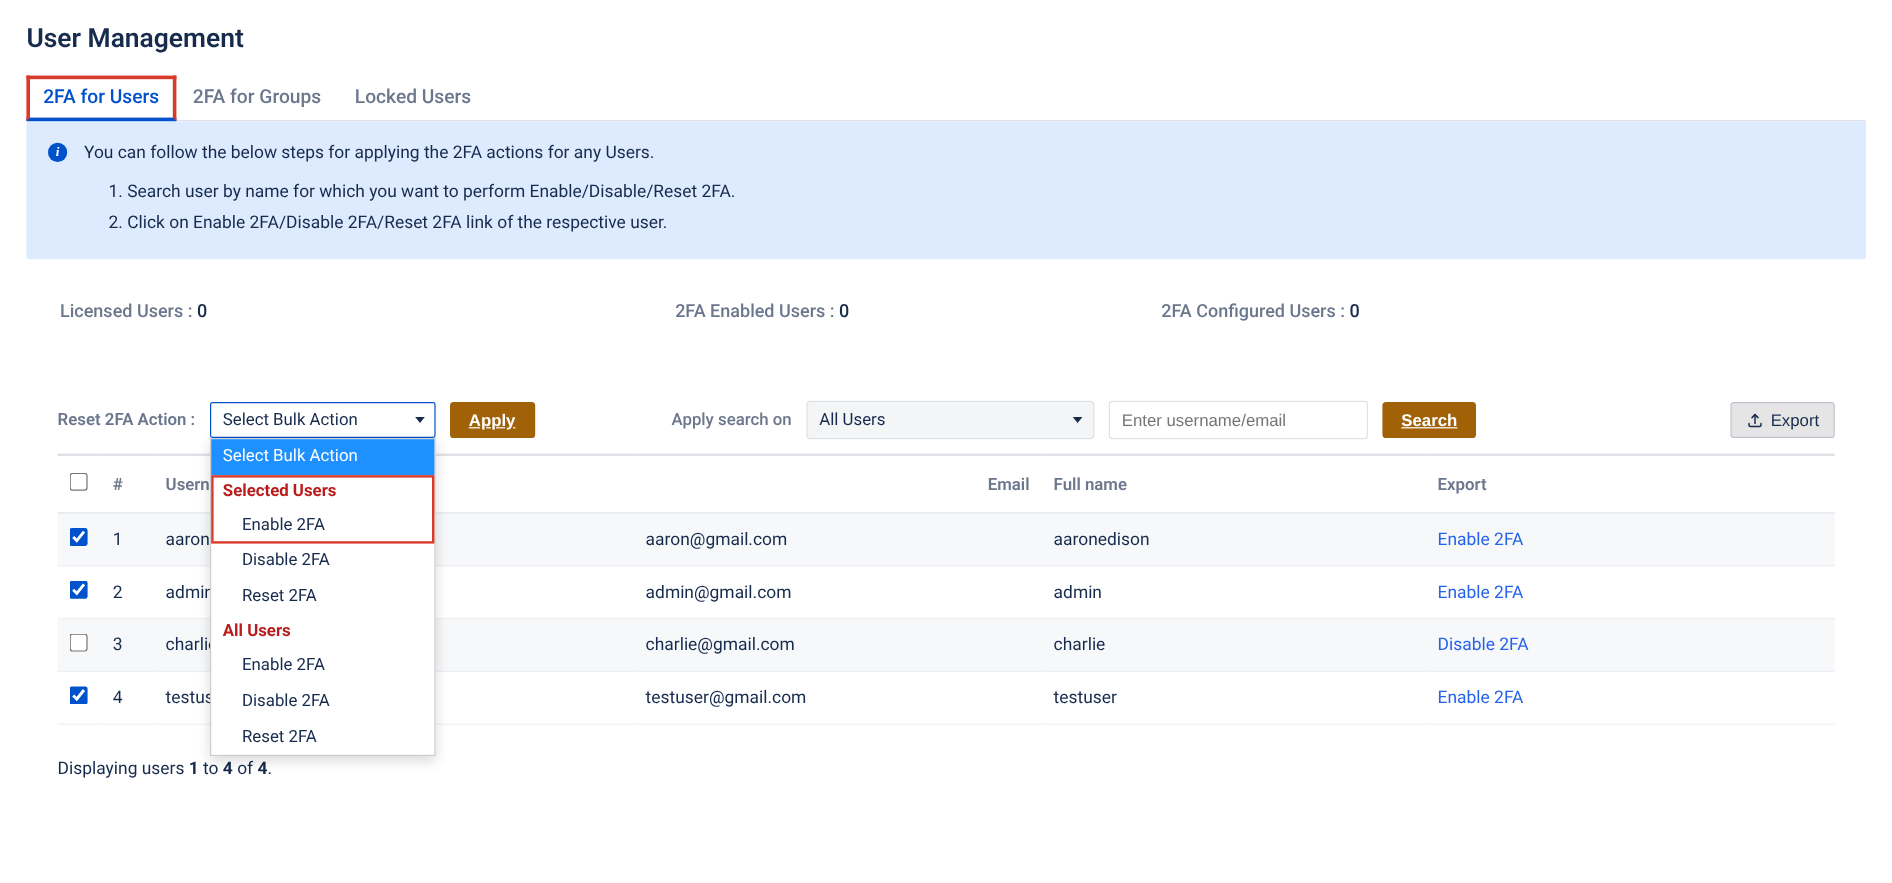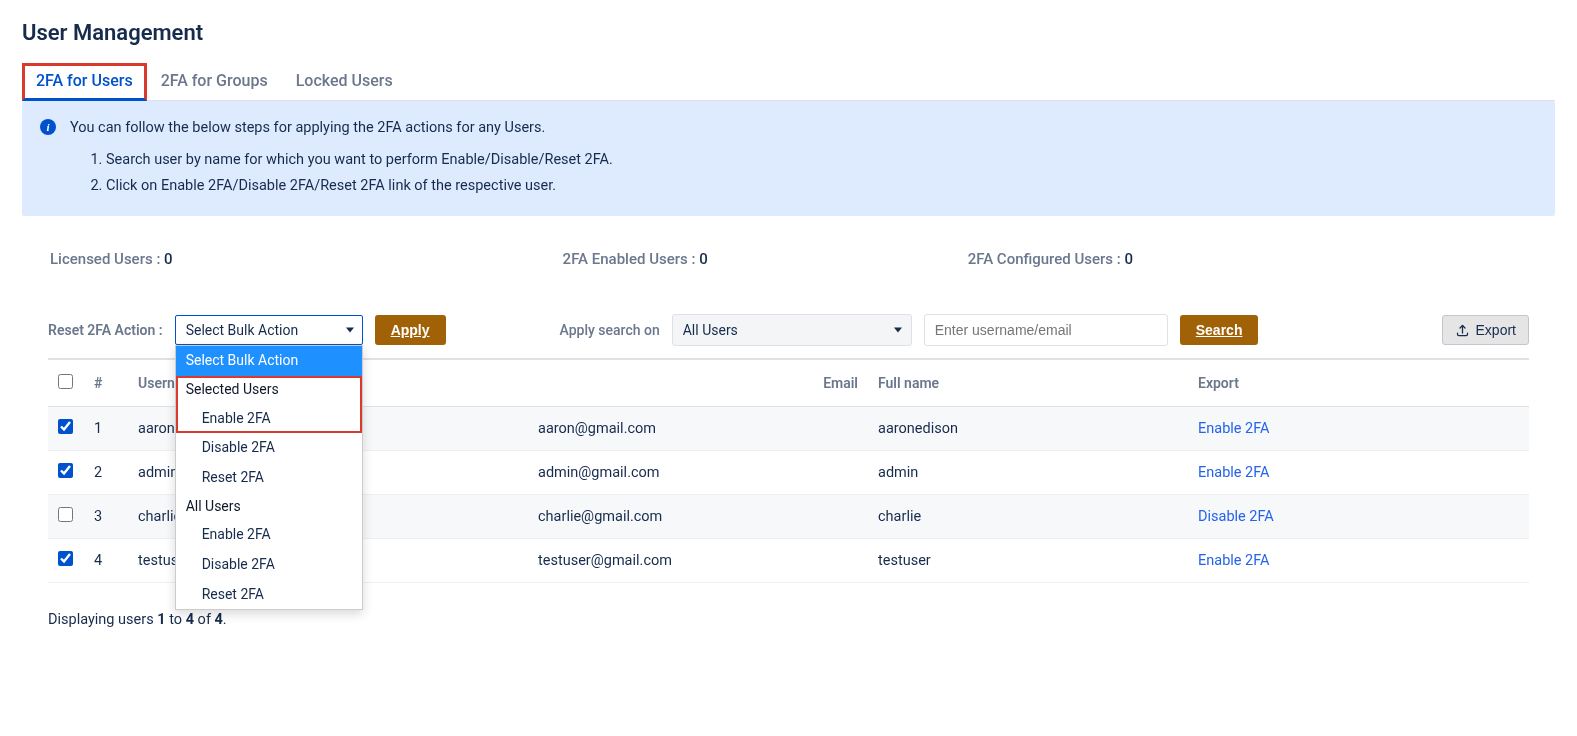--- a/index.html
+++ b/index.html
@@ -61,21 +61,21 @@
       font-family: Georgia, serif;
     }
     .info-text p { color: #172B4D; font-size: 14.5px; line-height: 1.5; }
     .info-text ol { margin-top: 10px; padding-left: 36px; }
     .info-text ol li { margin: 4px 0; font-size: 14.5px; line-height: 1.5; }
     .info-text b { font-weight: 400; margin-top: 14px; }
     .stats-row {
       display: flex;
       gap: 120px;
       padding: 6px 28px;
-      margin-bottom: 40px;
+      margin-bottom: 60px;
       font-size: 15px;
     }
     .stat { color: #6B778C; font-weight: 500; }
     .stat .val { color: #172B4D; }
     .controls {
       display: flex;
       align-items: center;
       gap: 12px;
       padding: 0 26px;
       margin-bottom: 4px;
@@ -114,23 +114,23 @@
     }
     .dropdown .dd-item {
       padding: 4px 10px;
       font-size: 14px;
       cursor: pointer;
       line-height: 1.55;
     }
     .dropdown .dd-item.selected { background: #1E90FF; color: #fff; }
     .dropdown .dd-group {
       padding: 3px 10px;
-      font-weight: 400;
-      font-size: 14px;
-      color: #0f172a;
+      font-weight: 700;
+      font-size: 14px;
+      color: #b91c1c;
       line-height: 1.55;
     }
     .dropdown .dd-sub { padding-left: 26px; }
     .dd-highlight-box {
       position: absolute;
       border: 2px solid #D93A2B;
       pointer-events: none;
       z-index: 201;
     }
     .btn {
@@ -161,21 +161,21 @@
       border-left: 4px solid transparent;
       border-right: 4px solid transparent;
       border-top: 5px solid #172B4D;
       transform: translateY(-50%);
       pointer-events: none;
     }
     .search-input {
       border: 1px solid #dfe1e6;
       padding: 7px 10px;
       font-size: 14px;
-      width: 244px;
+      width: 216px;
       border-radius: 3px;
     }
     .spacer { flex: 1; }
     .export-btn {
       display: inline-flex;
       align-items: center;
       gap: 6px;
       padding: 6px 12px;
       border: 1px solid #c1c7d0;
       background: #e5e5e5;

